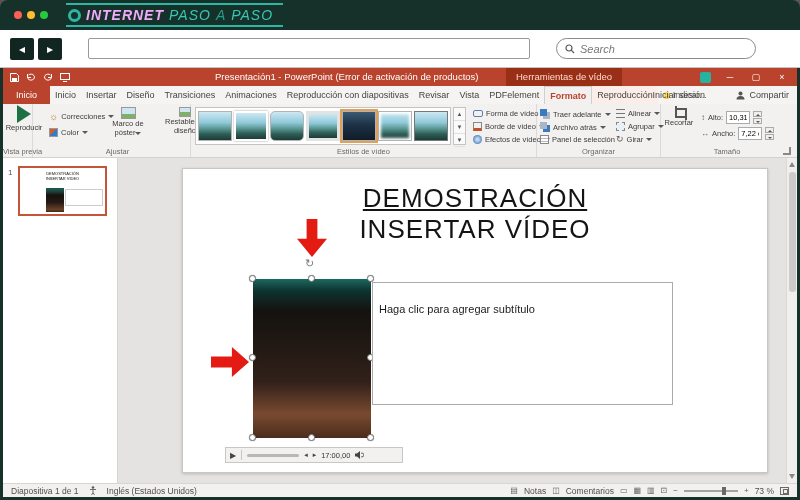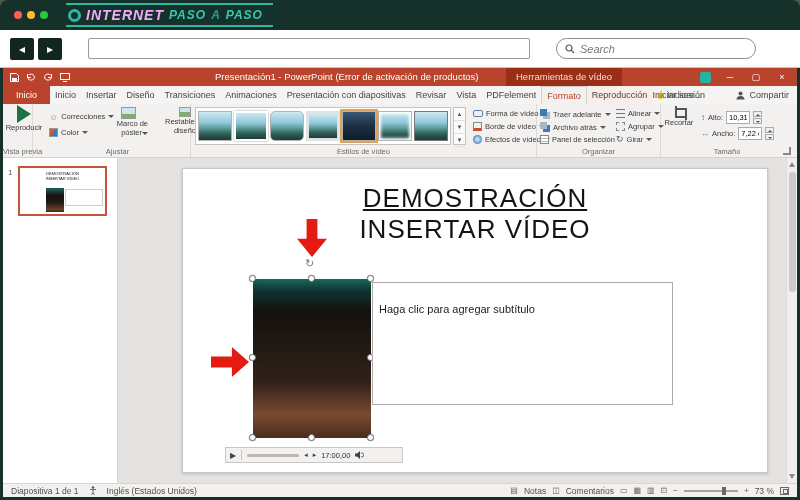--- a/index.html
+++ b/index.html
@@ -9,21 +9,21 @@
   
   .macbar { position:absolute; left:0; top:0; width:800px; height:30px; }
   .tl { position:absolute; top:11px; width:8px; height:8px; border-radius:50%; display:inline-block; }
   .tl.red { left:14px; background:#ff5f57; }
   .tl.yel { left:27px; background:#febc2e; }
   .tl.grn { left:40px; background:#28c840; }
   .logo { position:absolute; left:66px; top:3px; height:24px; display:flex; align-items:center; gap:5px;
           border-top:2px solid #2bb7a3; border-bottom:2px solid #2bb7a3; padding:1px 10px 1px 2px; }
   .logo-ring { width:13px; height:13px; border:3px solid #2bb7a3; border-radius:50%; background:#16302a; }
   .logo-internet { color:#f0abfc; font-weight:bold; font-style:italic; font-size:14px; letter-spacing:1px; }
-  .logo-paso { font-weight:bold; font-style:italic; font-size:12px; letter-spacing:1px; }
+  .logo-paso { font-weight:normal; font-style:italic; font-size:14px; letter-spacing:1px; }
   .p1 { color:#35c9b4; } .p2 { color:#239e8d; } .p3 { color:#35c9b4; }
 
   
   .navbar { position:absolute; left:0; top:30px; width:800px; height:38px; background:#ffffff; border-bottom:1px solid #c4c4c4; }
   .navbtn { position:absolute; top:8px; width:24px; height:22px; background:#112620; color:#fff; border:none; border-radius:2px;
             font-size:12px; line-height:20px; text-align:center; cursor:pointer; }
   .navbtn.back { left:10px; } .navbtn.fwd { left:38px; }
   .addressbar { position:absolute; left:88px; top:8px; width:442px; height:21px; border:1px solid #9a9a9a; border-radius:2px; background:#fff; font-size:11px; padding:0 6px; }
   .searchbox { position:absolute; left:556px; top:8px; width:200px; height:21px; border:1px solid #8a8a8a; border-radius:11px; background:#fff; display:flex; align-items:center; padding:0 8px; gap:5px; }
   .searchbox input { border:none; outline:none; flex:1; font-size:11px; font-style:italic; color:#555; background:transparent; font-family:"Liberation Sans",sans-serif; }
@@ -38,21 +38,21 @@
   .ptext { position:absolute; left:212px; top:0; height:18px; line-height:18px; font-size:9.5px; color:#fff; white-space:nowrap; }
   .pcontext { position:absolute; left:503px; top:0; height:18px; line-height:18px; padding:0 10px; background:#992f16; font-size:9.5px; color:#ffd9cc; white-space:nowrap; }
   .wbtns { position:absolute; right:4px; top:0; height:18px; display:flex; align-items:center; gap:4px; }
   .wbtn { width:22px; height:18px; color:#fff; font-size:9px; text-align:center; line-height:18px; cursor:pointer; }
   .tealapp { width:11px; height:11px; background:#27b3a2; border-radius:2px; margin-right:4px; }
 
   
   .tabrow { position:absolute; left:0; top:18px; width:100%; height:18px; background:#f6f4f3; display:flex; align-items:stretch; }
   .tab { font-size:9px; color:#444; padding:0 5px; line-height:18px; white-space:nowrap; cursor:pointer; }
   .tab.file { background:#b9432c; color:#fff; padding:0 13px; }
-  .tab.active { background:#f3f1f0; color:#b9432c; border:1px solid #d2d0ce; border-bottom:none; font-weight:normal; }
+  .tab.active { background:#f3f1f0; color:#b9432c; border:1px solid #d2d0ce; border-bottom:none; font-weight:bold; }
   .tab.ctx2 { background:#fbeee9; }
   .tab.tellme { color:#666; display:flex; align-items:center; gap:3px; }
   .bulb { width:7px; height:7px; border-radius:50%; background:radial-gradient(circle at 35% 35%, #ffe98a, #f2b705); display:inline-block; }
   .signin { position:absolute; right:92px; top:0; line-height:18px; font-size:9px; color:#444; cursor:pointer; }
   .sharebtn { position:absolute; right:8px; top:0; line-height:18px; font-size:9px; color:#444; display:flex; align-items:center; gap:4px; cursor:pointer; }
 
   
   .ribbon { position:absolute; left:0; top:36px; width:100%; height:54px; background:#f3f1f0; border-bottom:1px solid #d4d2d0; }
   .rgroup { position:absolute; top:0; height:100%; border-right:1px solid #ddd9d6; }
   .glabel { position:absolute; bottom:1px; left:0; width:100%; text-align:center; font-size:7.5px; color:#6b6965; white-space:nowrap; }
@@ -206,21 +206,21 @@
       </div>
     </div>
 
     <div class="tabrow">
       <span class="tab file">Inicio</span>
       <span class="tab">Inicio</span>
       <span class="tab">Insertar</span>
       <span class="tab">Diseño</span>
       <span class="tab">Transiciones</span>
       <span class="tab">Animaciones</span>
-      <span class="tab">Presentación con diapositivas</span>
+      <span class="tab">Reproducción con diapositivas</span>
       <span class="tab">Revisar</span>
       <span class="tab">Vista</span>
       <span class="tab">PDFelement</span>
       <span class="tab active">Formato</span>
       <span class="tab ctx2">Reproducción</span>
       <span class="tab tellme">
           <span class="bulb"></span>
           <span>Indicar...</span>
         </span>
       <span class="signin">Iniciar sesión</span>
@@ -247,21 +247,21 @@
         <div class="rsm" style="left:4px;top:8px;">
           <span class="sunico">☼</span>
           <span>Correcciones</span>
             <span class="car"></span>
         </div>
         <div class="rsm" style="left:4px;top:24px;">
           <span class="colico"></span>
           <span>Color</span>
             <span class="car"></span>
         </div>
-        <div class="rbig" style="left:63px;top:3px;text-align:right;">
+        <div class="rbig" style="left:63px;top:3px;">
           <span class="bicon imgico"></span>
           <span>Marco de póster</span><span class="car"></span>
         </div>
         <div class="rbig" style="left:120px;top:3px;">
           <span class="bicon imgico small"></span>
           <span>Restablecer diseño</span>
         </div>
         <div class="glabel">Ajustar</div>
       </div>
 

